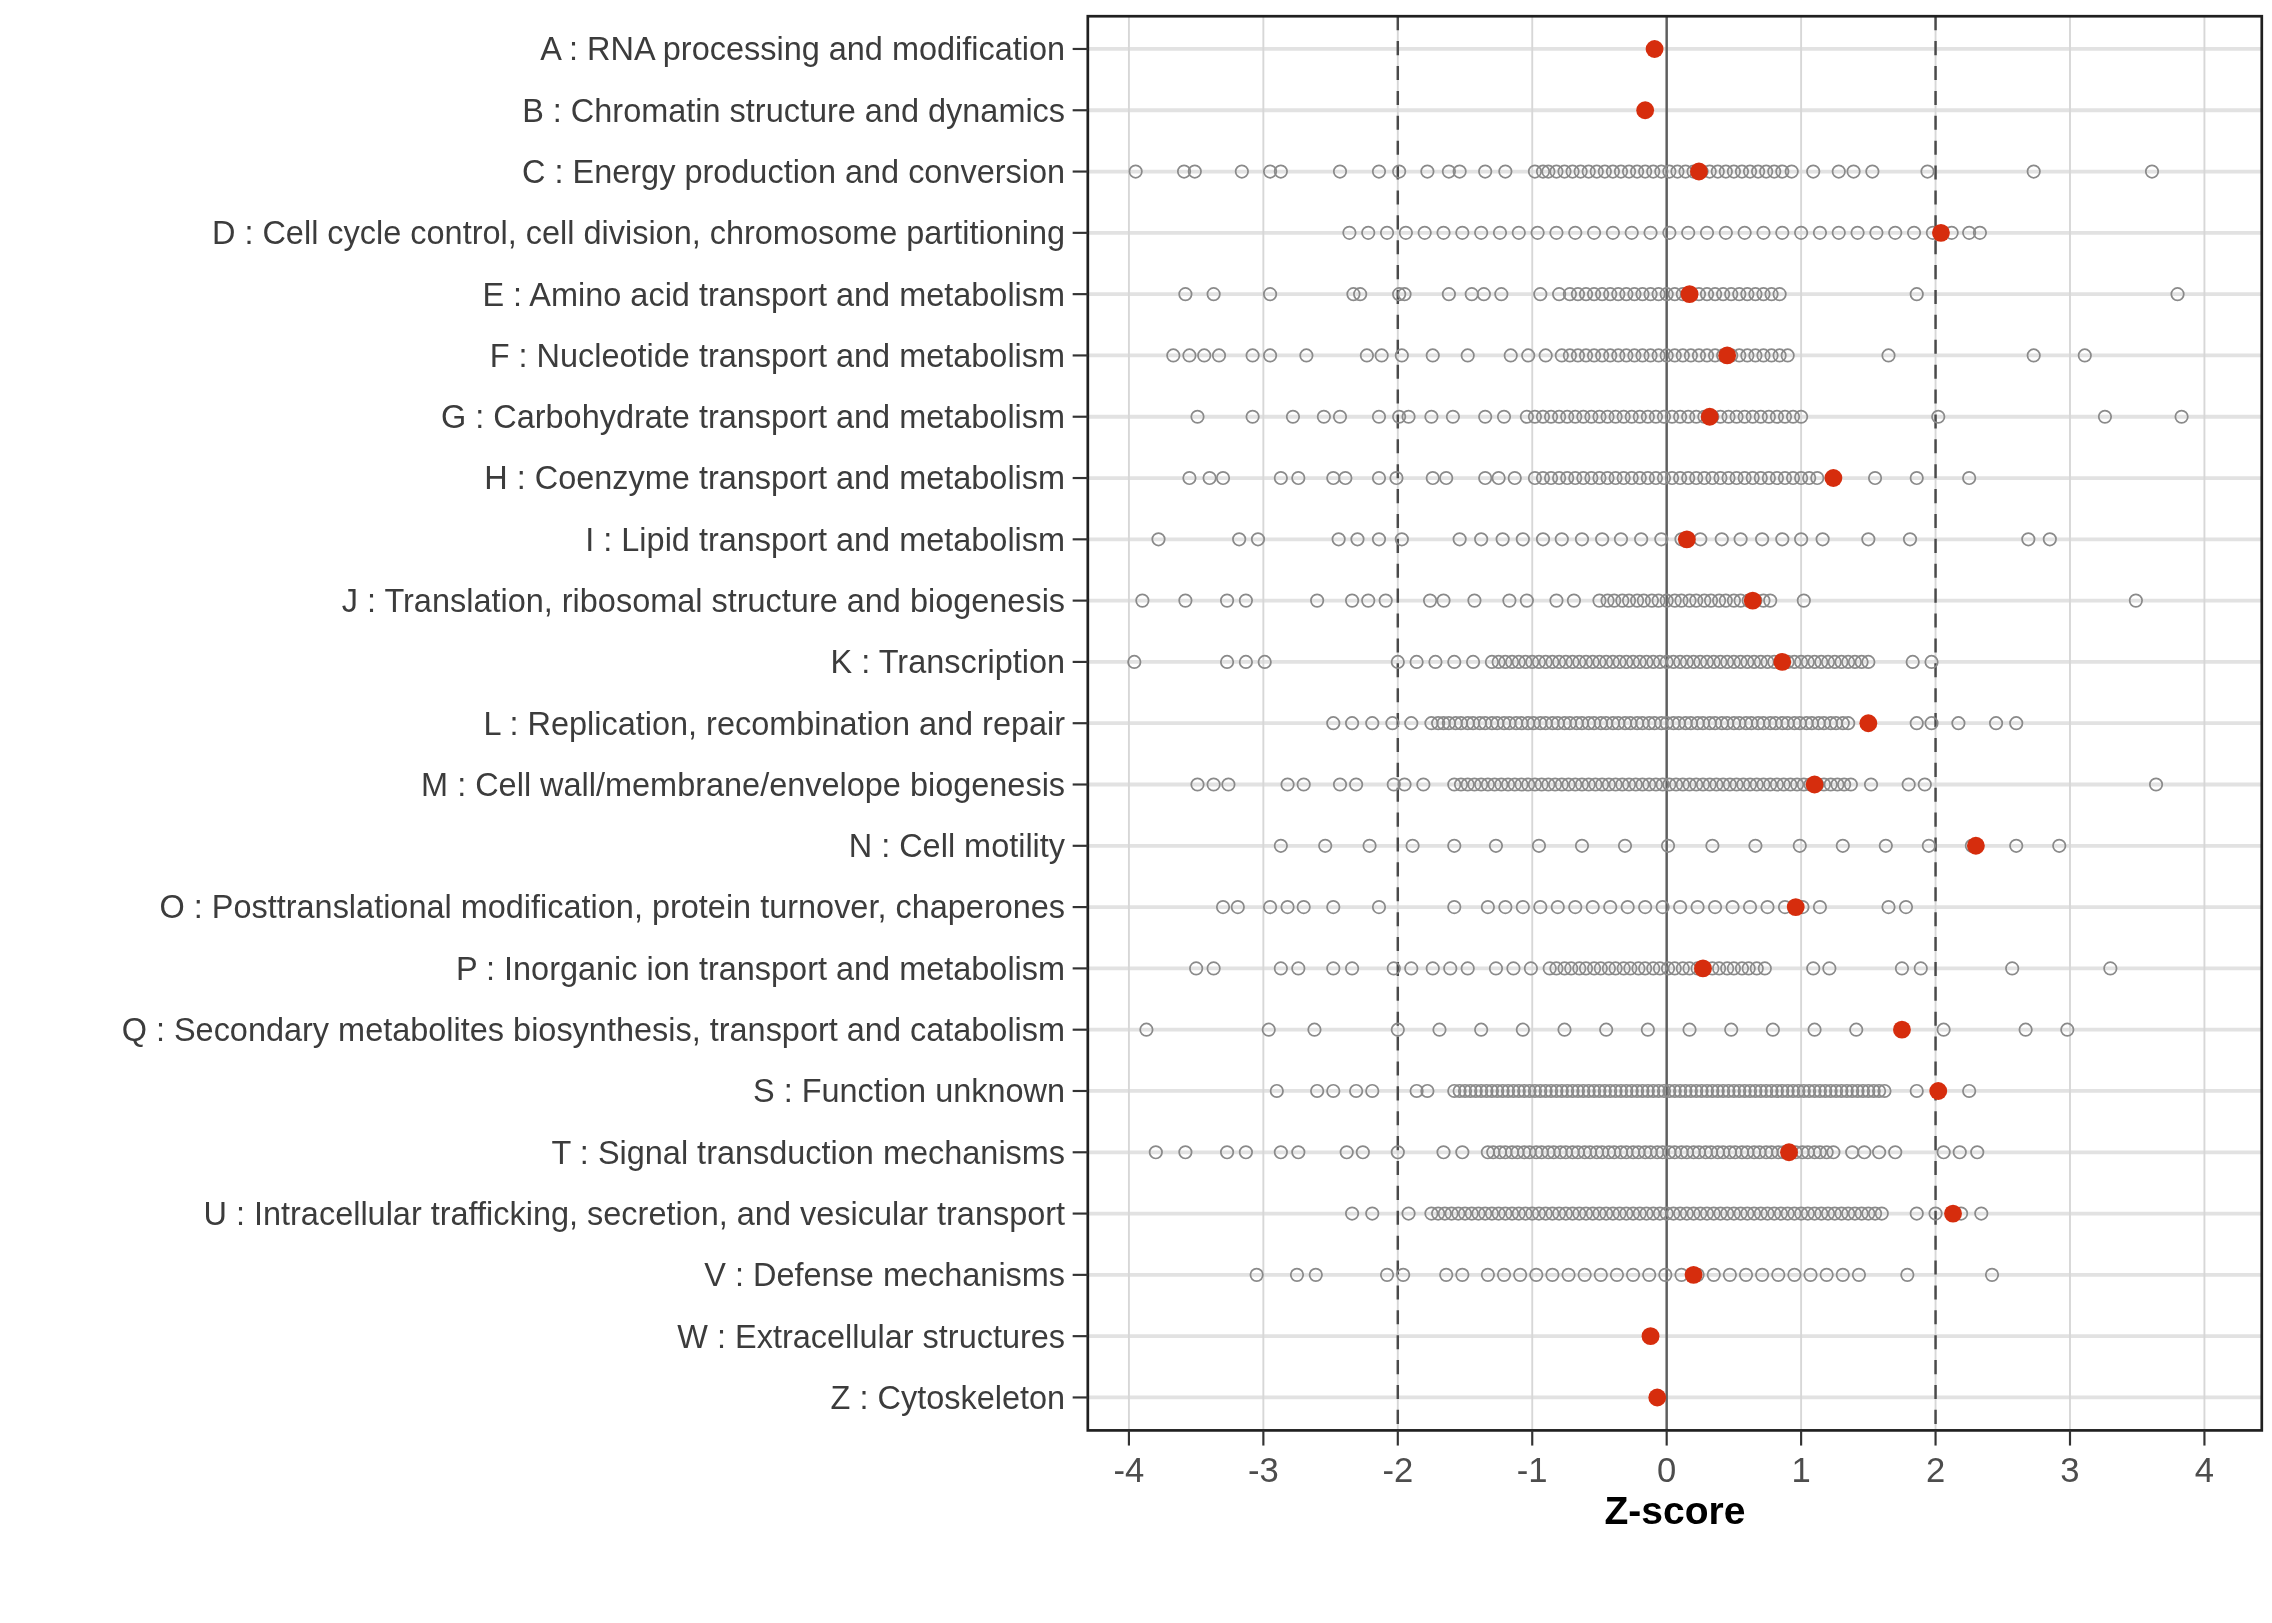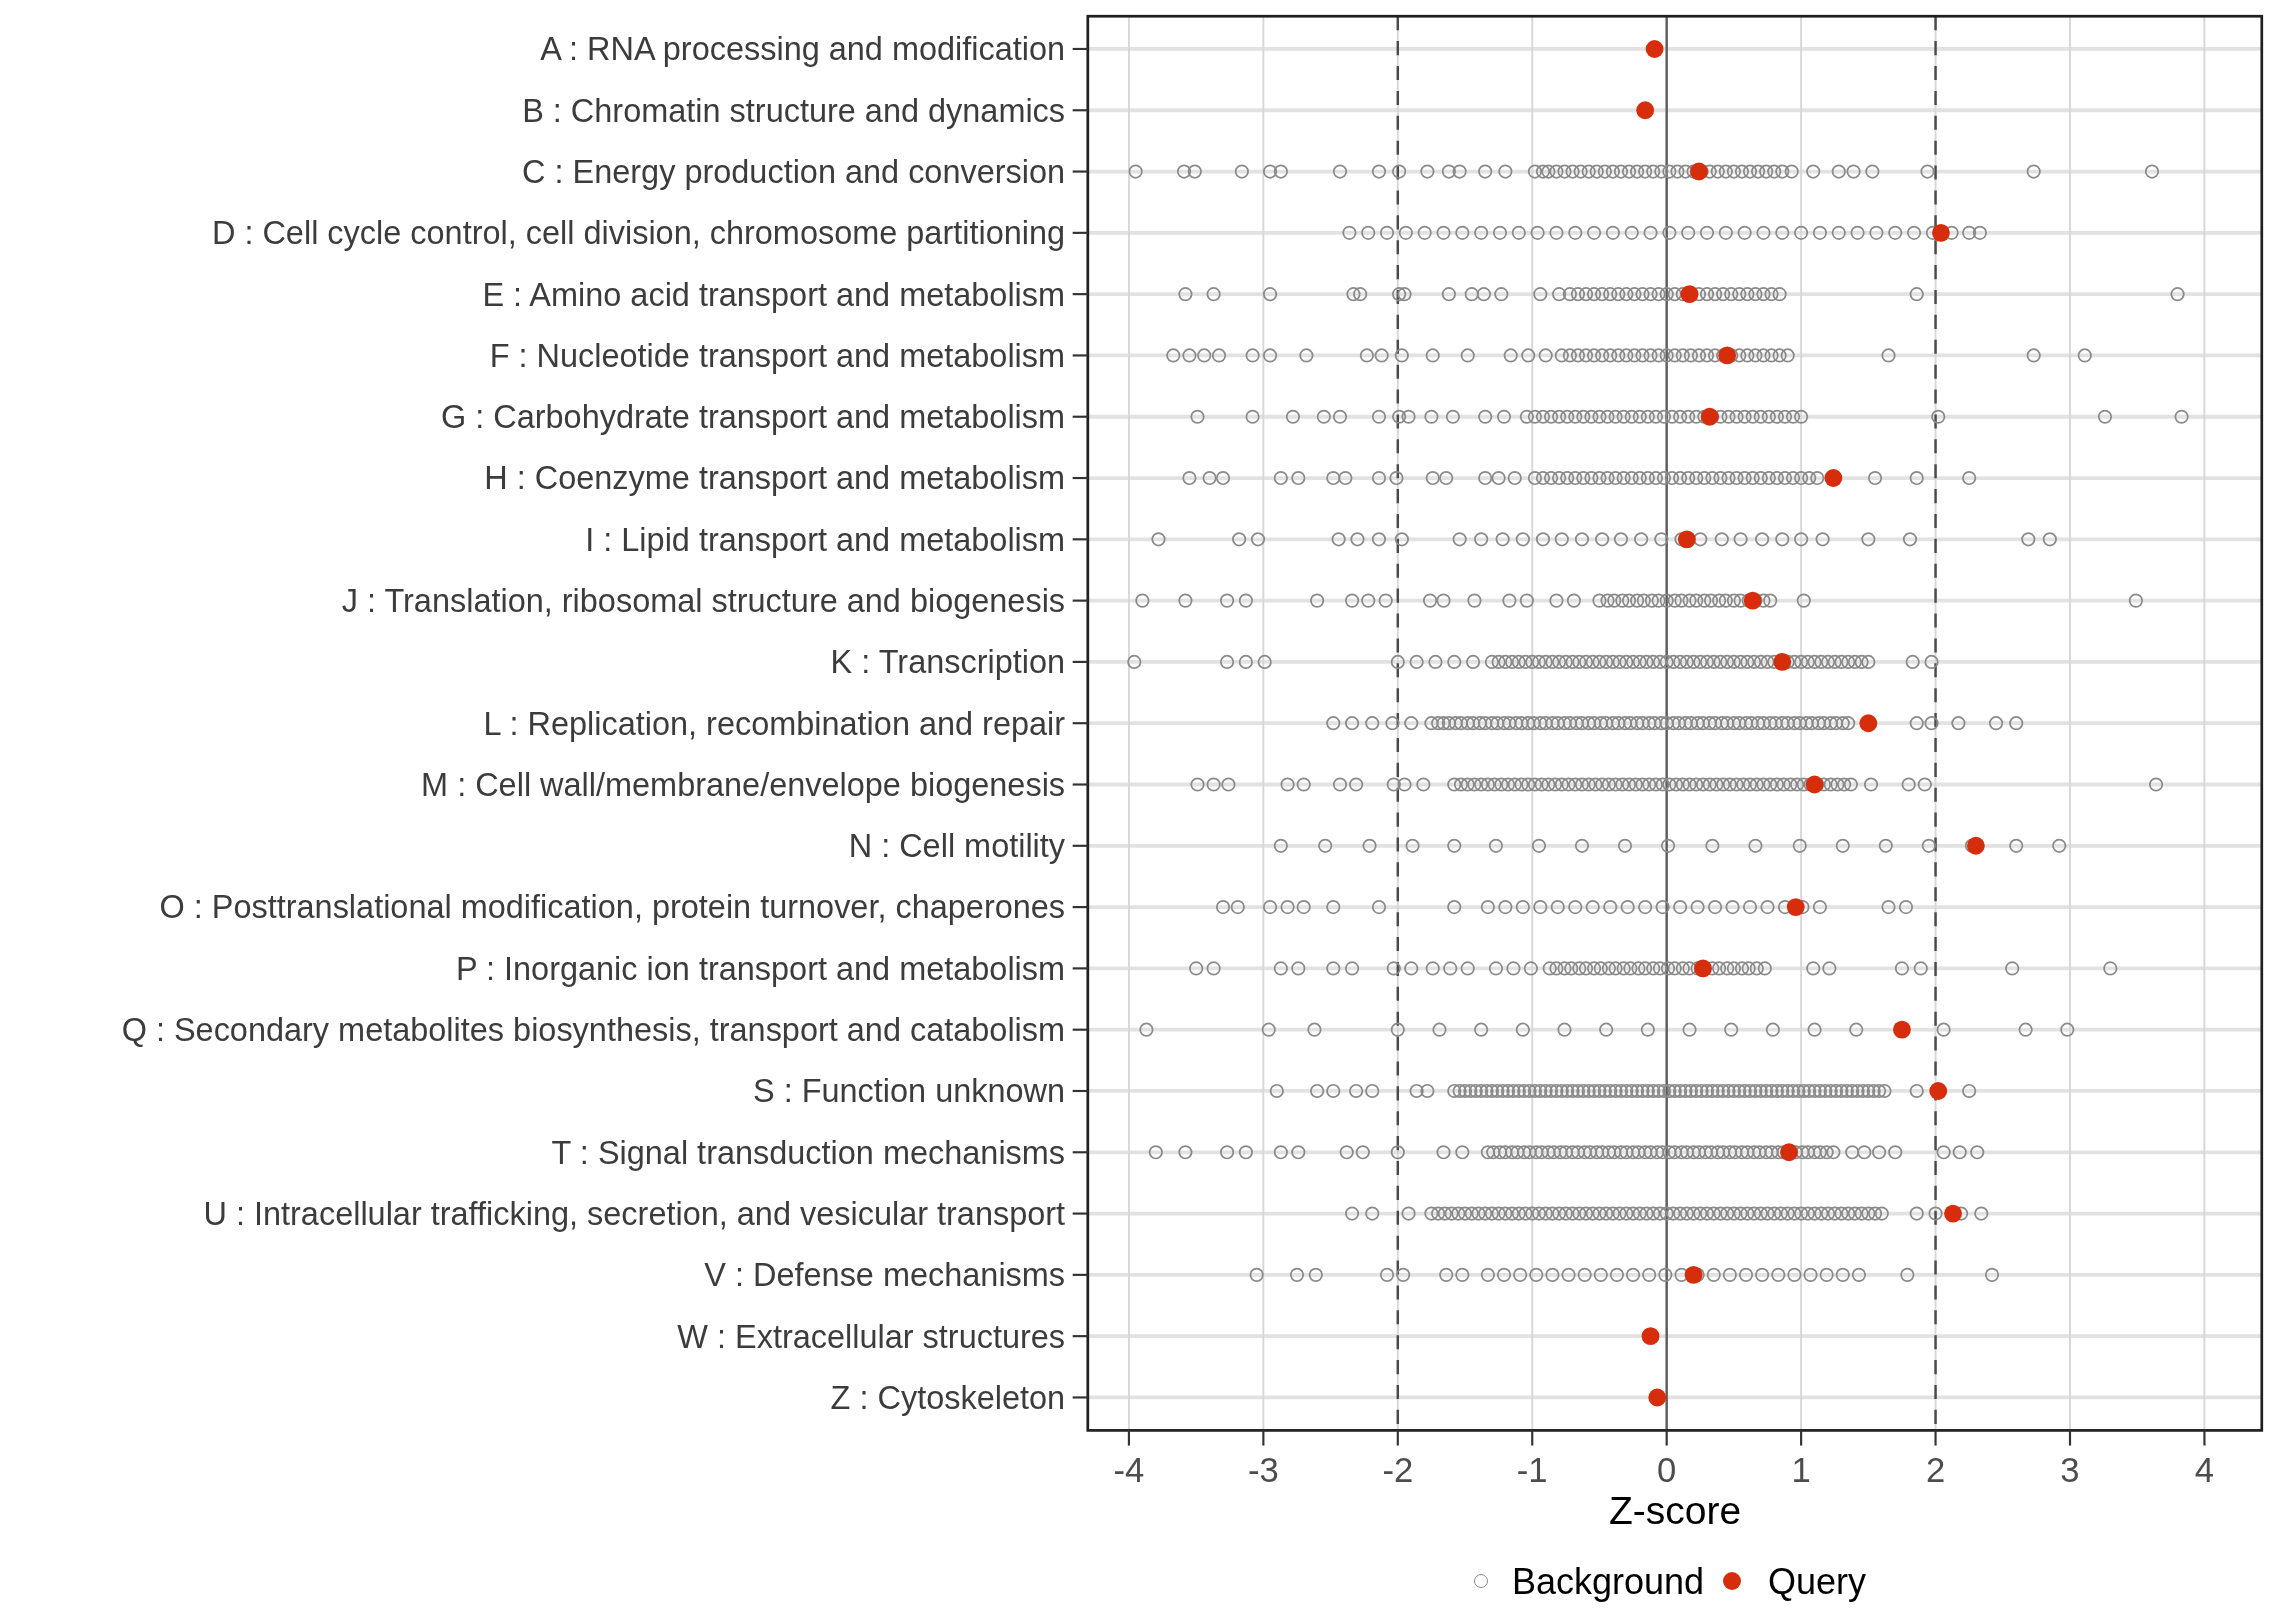--- a/index.html
+++ b/index.html
@@ -1,20 +1,20 @@
 <!DOCTYPE html>
 <html style="font-size:8.7px"><head>
 <meta charset="utf-8">
 <style>
   html,body{margin:0;padding:0;background:#ffffff;}
   .canvas{position:relative;width:2273px;height:1623px;background:#ffffff;
           font-family:"Liberation Sans", sans-serif;overflow:hidden;}
   .canvas svg{position:absolute;left:0;top:0;}
   .xlabel{position:absolute;left:1088px;top:1489px;width:1174px;text-align:center;
-          font-size:39px;font-weight:normal;color:#000000;}
+          font-size:39px;font-weight:bold;color:#000000;}
   .legend{position:absolute;left:0;top:1557px;width:2273px;height:50px;}
   .legend .item-text{position:absolute;font-size:36px;color:#000000;line-height:50px;}
   .legend .key-circle{position:absolute;width:12px;height:12px;border:1.6px solid #8A8A8A;
           border-radius:50%;top:17.3px;background:transparent;}
   .legend .key-dot{position:absolute;width:18.4px;height:18.4px;border-radius:50%;top:14.6px;}
   text{font-family:"Liberation Sans", sans-serif;}
 </style>
 </head>
 <body>
 
@@ -1105,20 +1105,14 @@
       <line x1="1982" x2="2010" y1="2356.5" y2="2356.5" stroke="#333333" stroke-width="4"></line>
       <text x="1968" y="2377.5" text-anchor="end" font-size="60" fill="#3C3C3C">V : Defense mechanisms</text>
       <line x1="1982" x2="2010" y1="2469.7999999999997" y2="2469.7999999999997" stroke="#333333" stroke-width="4"></line>
       <text x="1968" y="2490.7999999999997" text-anchor="end" font-size="60" fill="#3C3C3C">W : Extracellular structures</text>
       <line x1="1982" x2="2010" y1="2583.1" y2="2583.1" stroke="#333333" stroke-width="4"></line>
       <text x="1968" y="2604.1" text-anchor="end" font-size="60" fill="#3C3C3C">Z : Cytoskeleton</text>
     </svg>
 
   <div class="xlabel">Z-score</div>
 
-  <div class="legend">
-    <span class="key-circle" style="left: 1474px; border-color: rgb(138, 138, 138);"></span>
-    <span class="item-text" style="left:1512px;">Background</span>
-    <span class="key-dot" id="legend-query-dot" style="left: 1723px; background: rgb(214, 45, 13);"></span>
-    <span class="item-text" style="left:1768px;">Query</span>
-  </div>
 </div>
 
 
 </body></html>

